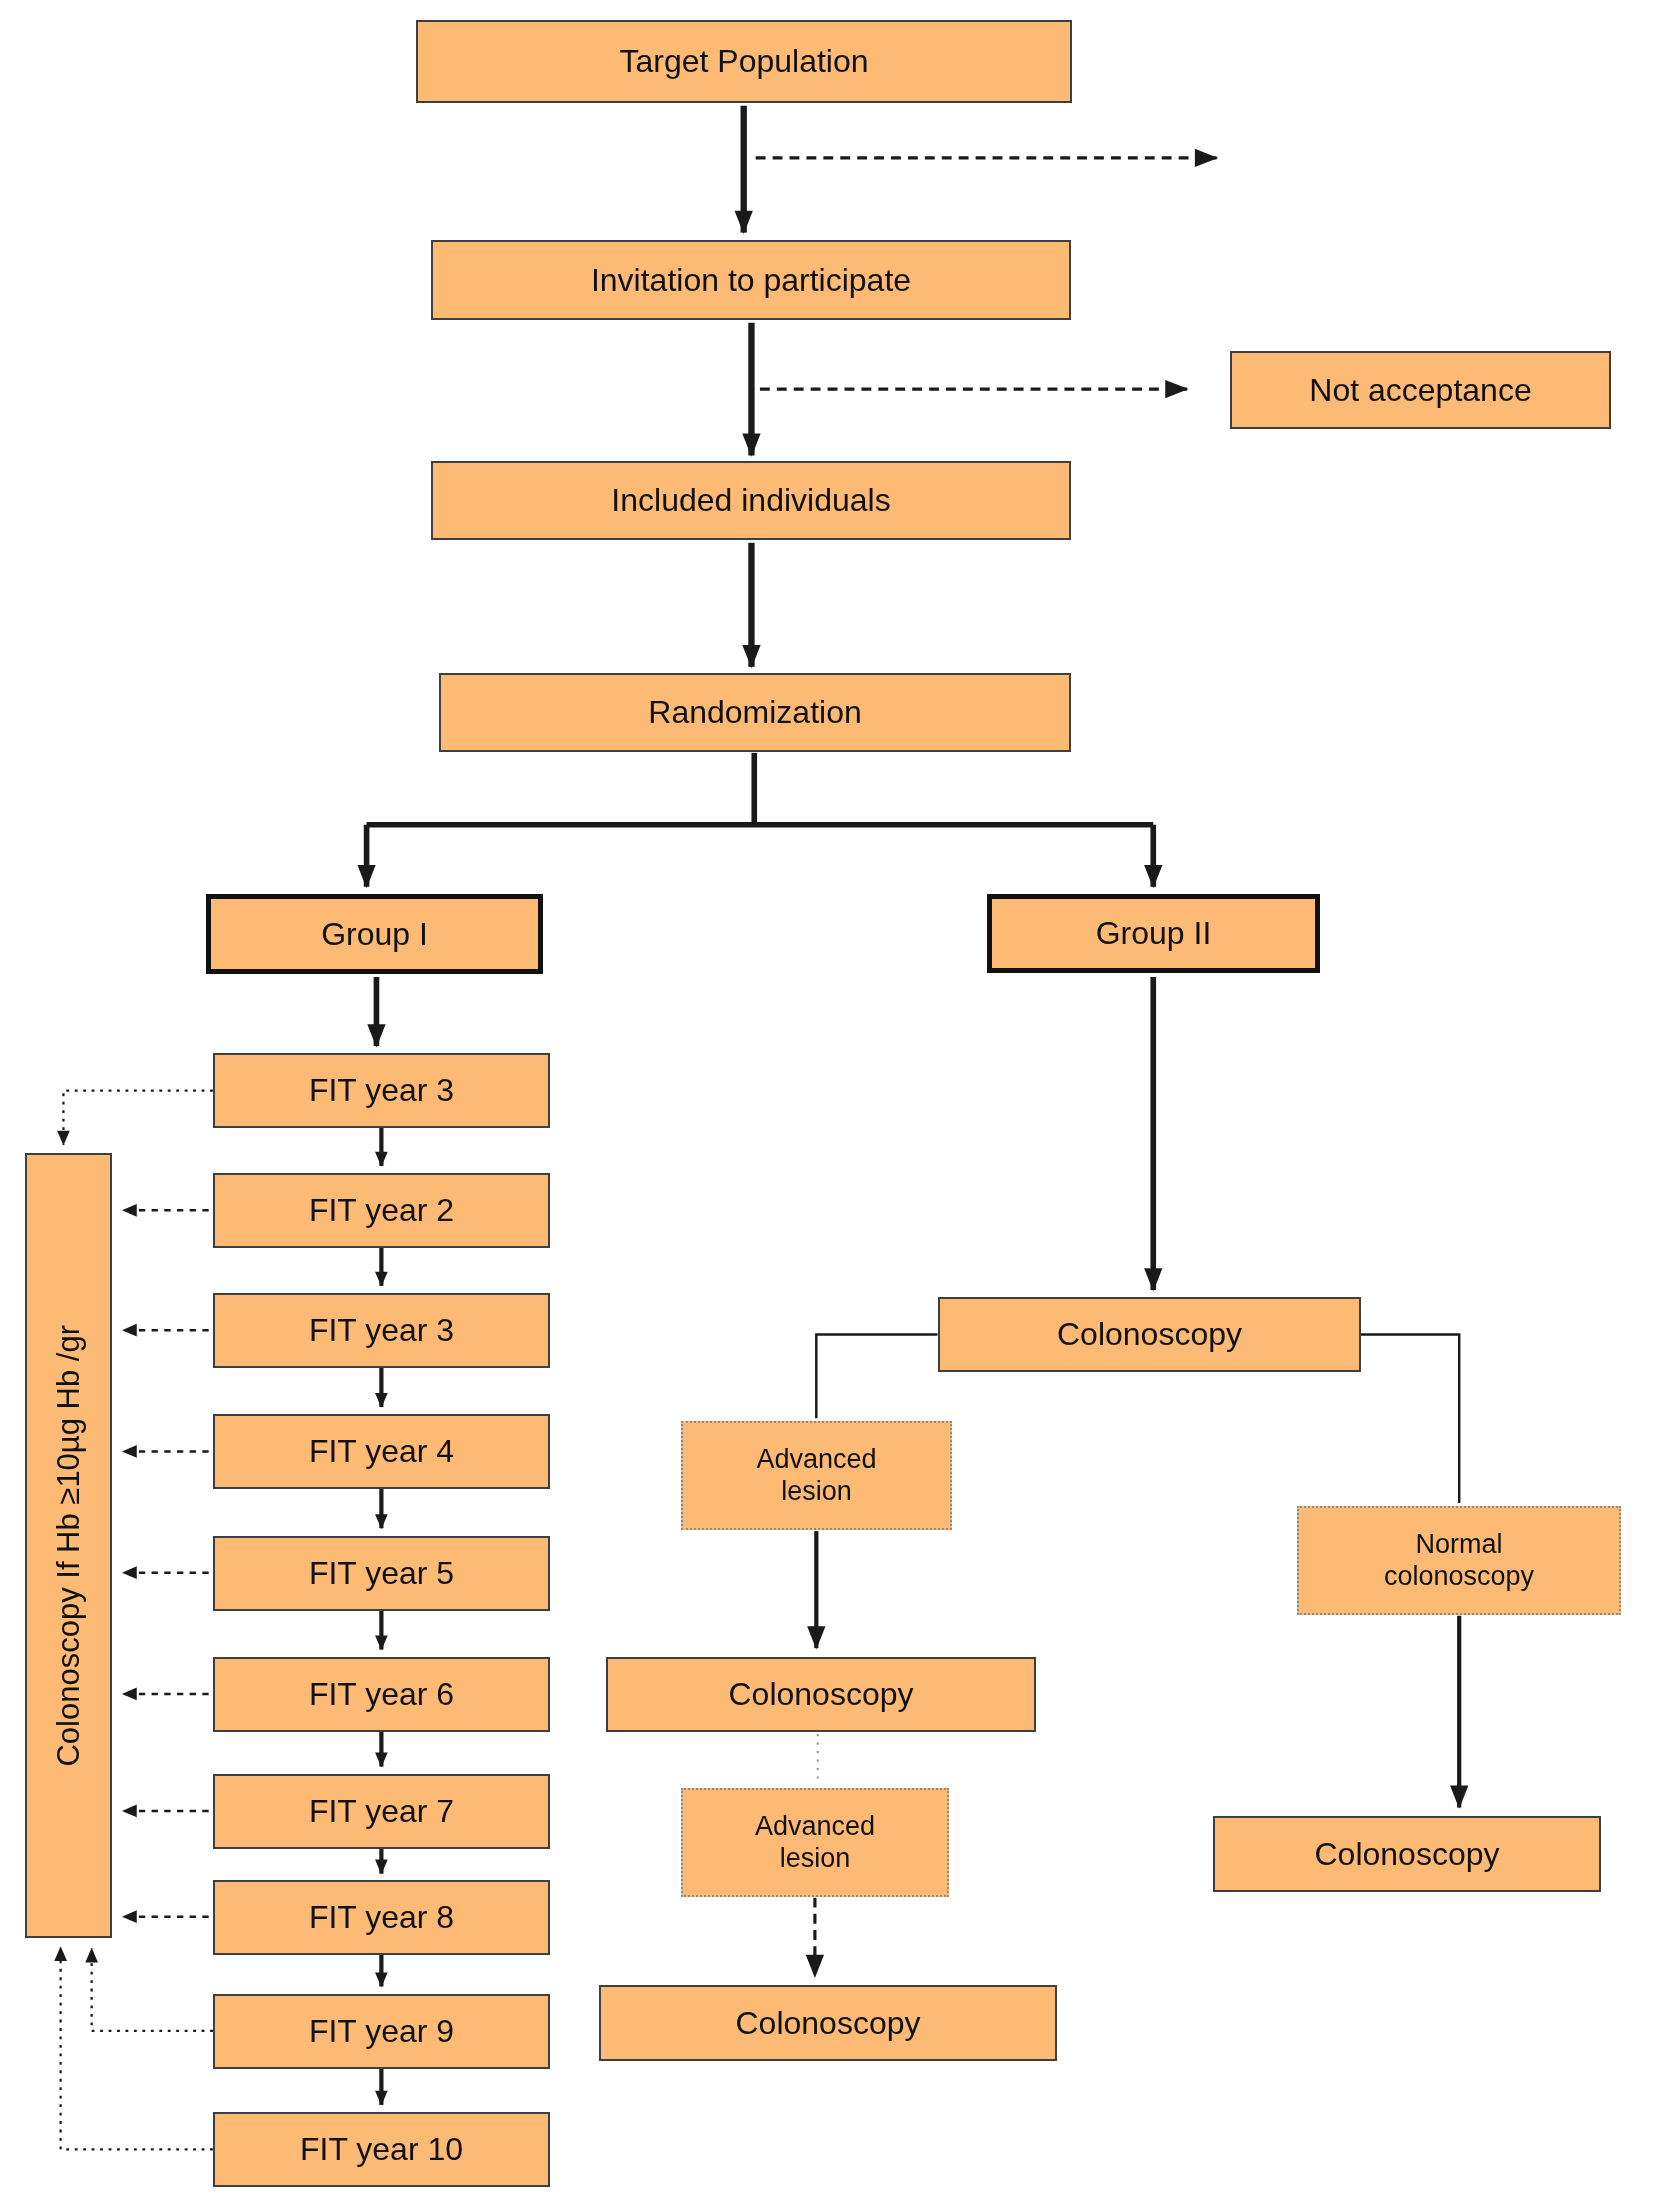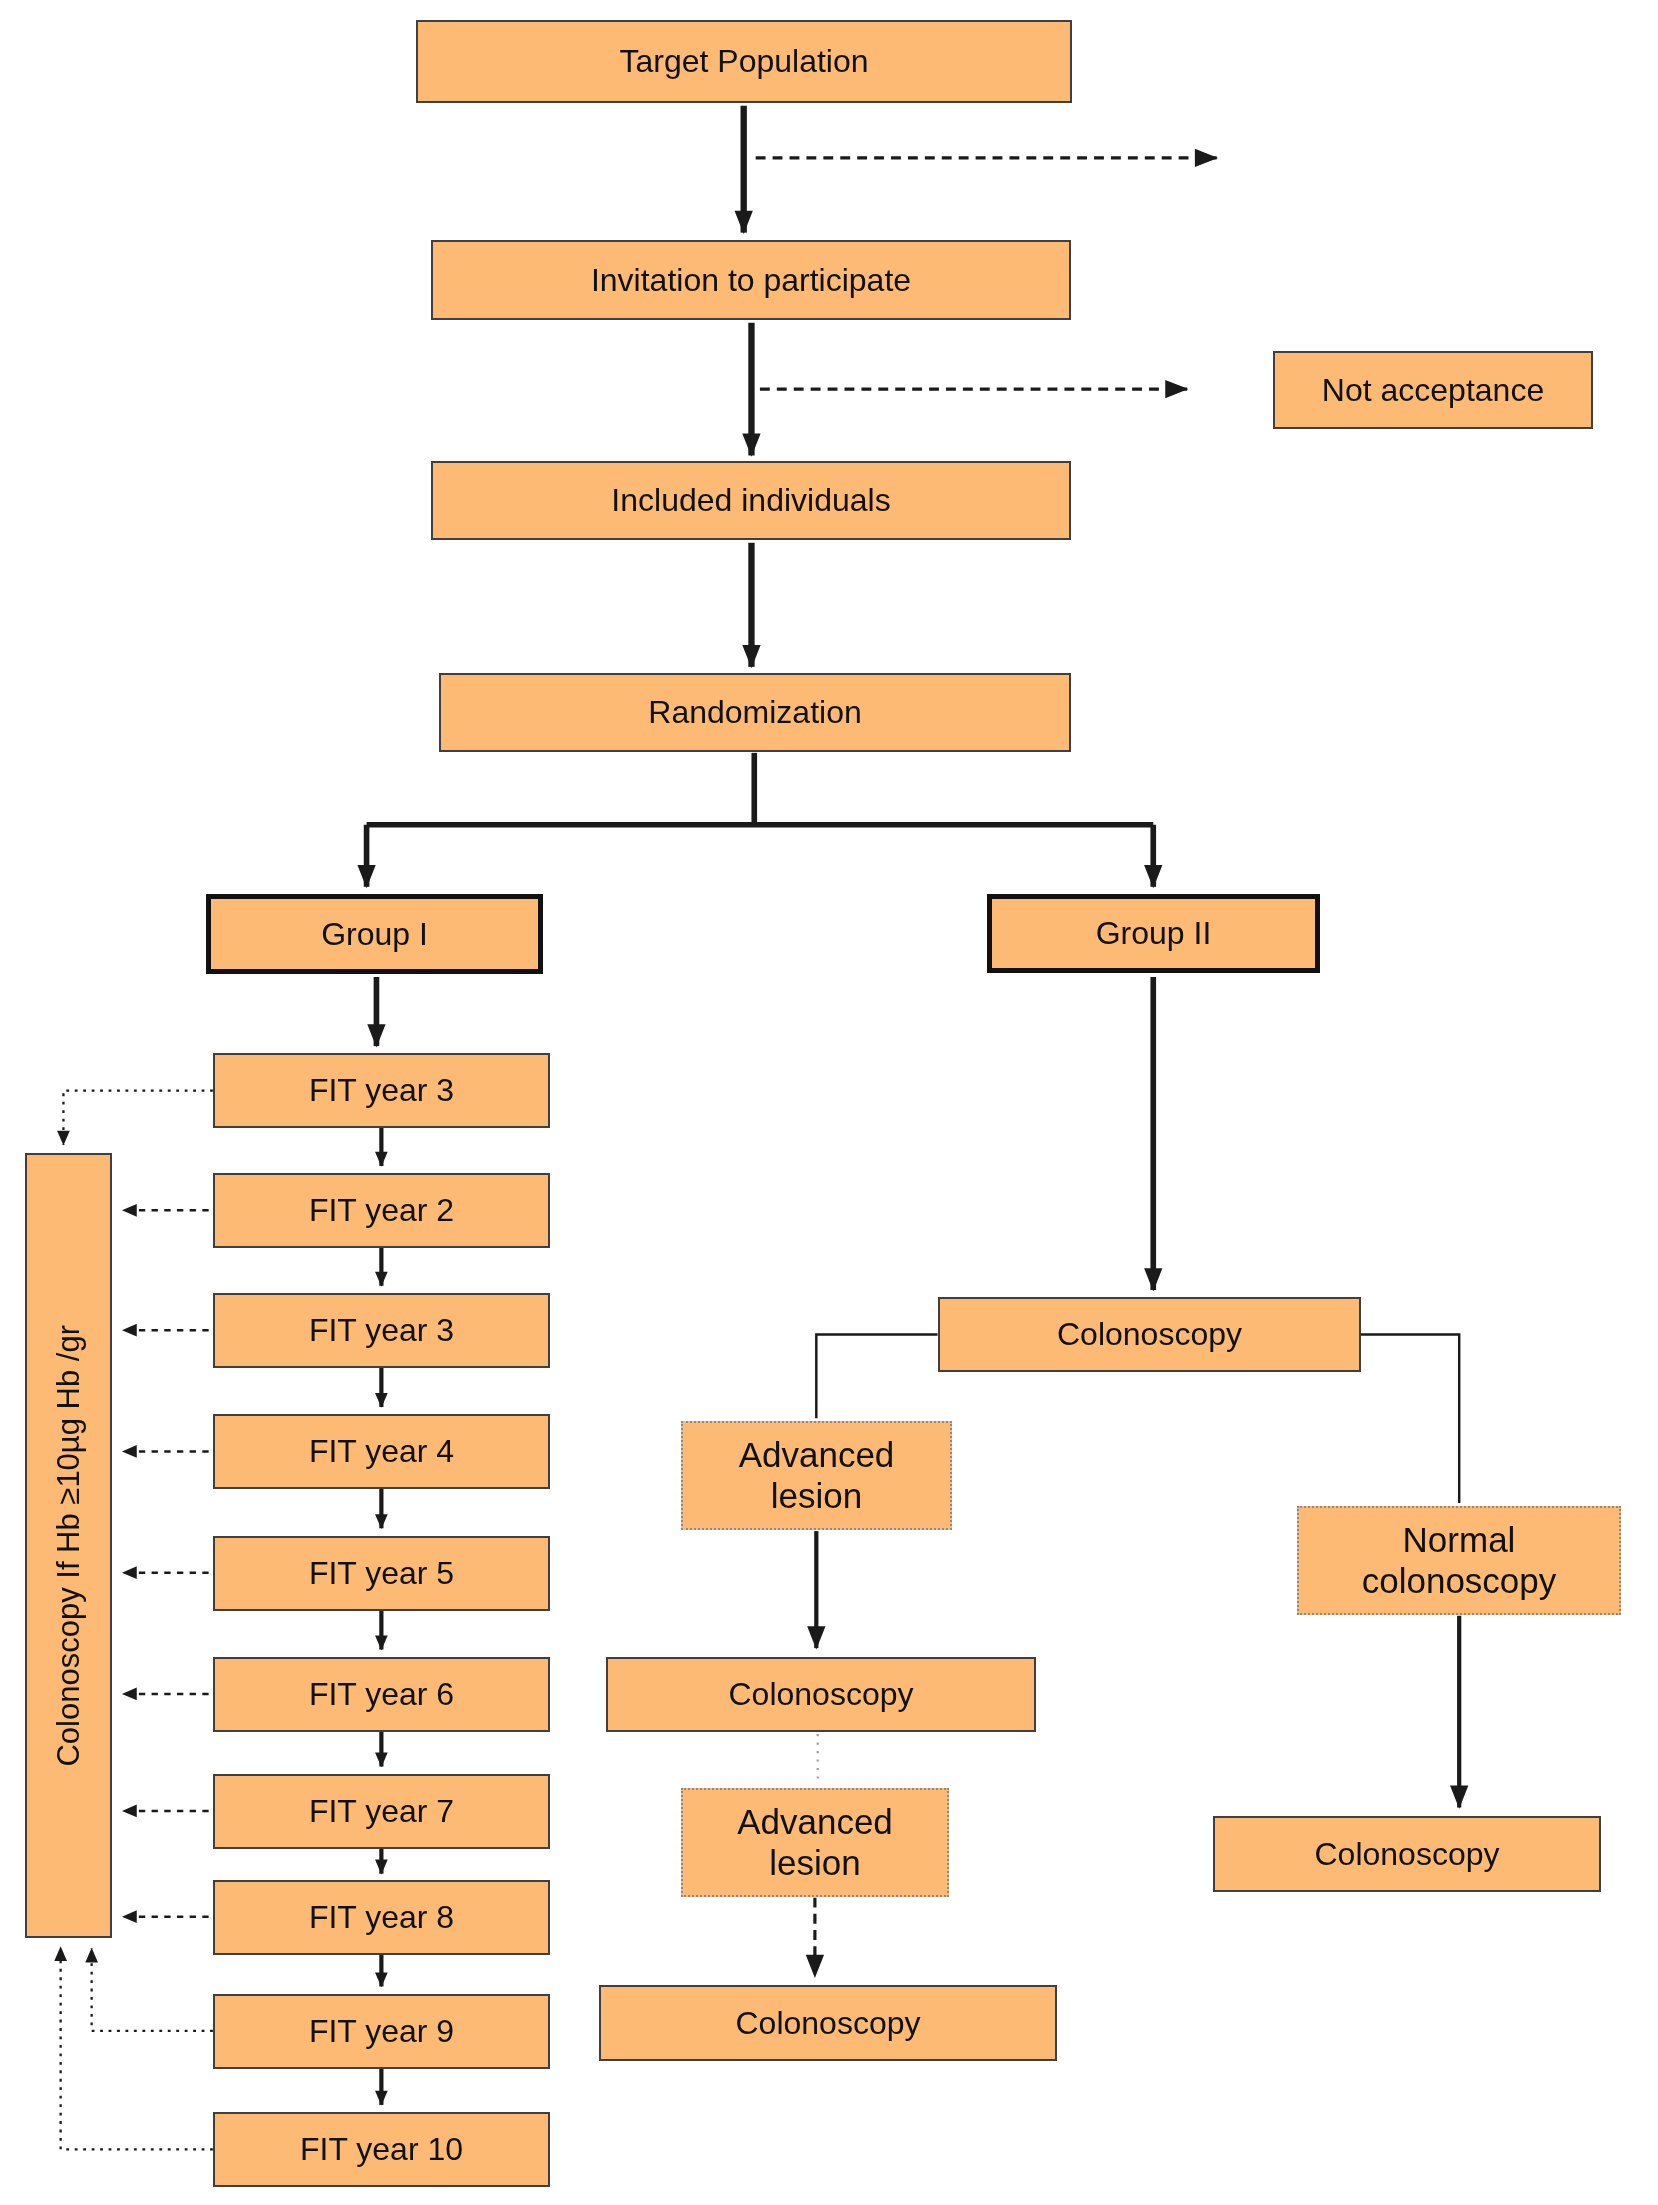--- a/index.html
+++ b/index.html
@@ -24,21 +24,21 @@
     align-items:center;
     justify-content:center;
     text-align:center;
     font-size:32px;
     line-height:1.15;
     box-sizing:border-box;
   }
   .box.bold  { border:5px solid var(--bold, #111111); }
   .box.dotted{
     border:2.1px dotted var(--dotted, #8a8a8a);
-    font-size:35px;
+    font-size:27px;
   }
   .box.dotted .wrap { display:inline-block; }
   .vtext {
     writing-mode: vertical-rl;
     transform: rotate(180deg);
     white-space: nowrap;
     font-size:31px;
   }
 </style>
 </head>
@@ -98,21 +98,21 @@
     <path class="faint" stroke-width="3" stroke-dasharray="3 9" d="M1160 2460 V2530"></path>
     <path class="wire" stroke-width="4.5" stroke-dasharray="14 9" marker-end="url(#ahb)" d="M1156 2692 V2804"></path>
     <path class="wire" stroke-width="6" marker-end="url(#ahb)" d="M2070 2292 V2564"></path>
   </svg>
 
   <div class="box" style="left:416px;top:20px;width:656px;height:83px">Target Population</div>
 
 
   <div class="box" style="left:431px;top:240px;width:640px;height:80px">Invitation to participate</div>
 
-  <div class="box" style="left:1273px;top:351px;width:320px;height:78px">Not acceptance</div>
+  <div class="box" style="left:1230px;top:351px;width:381px;height:78px">Not acceptance</div>
 
   <div class="box" style="left:431px;top:461px;width:640px;height:79px">Included individuals</div>
 
   <div class="box" style="left:439px;top:673px;width:632px;height:79px">Randomization</div>
 
   <div class="box bold" style="left:206px;top:894px;width:337px;height:80px">Group I</div>
 
   <div class="box bold" style="left:987px;top:894px;width:333px;height:79px">Group II</div>
 
   <div class="box" style="left:213px;top:1053px;width:337px;height:75px">FIT year 3</div>

